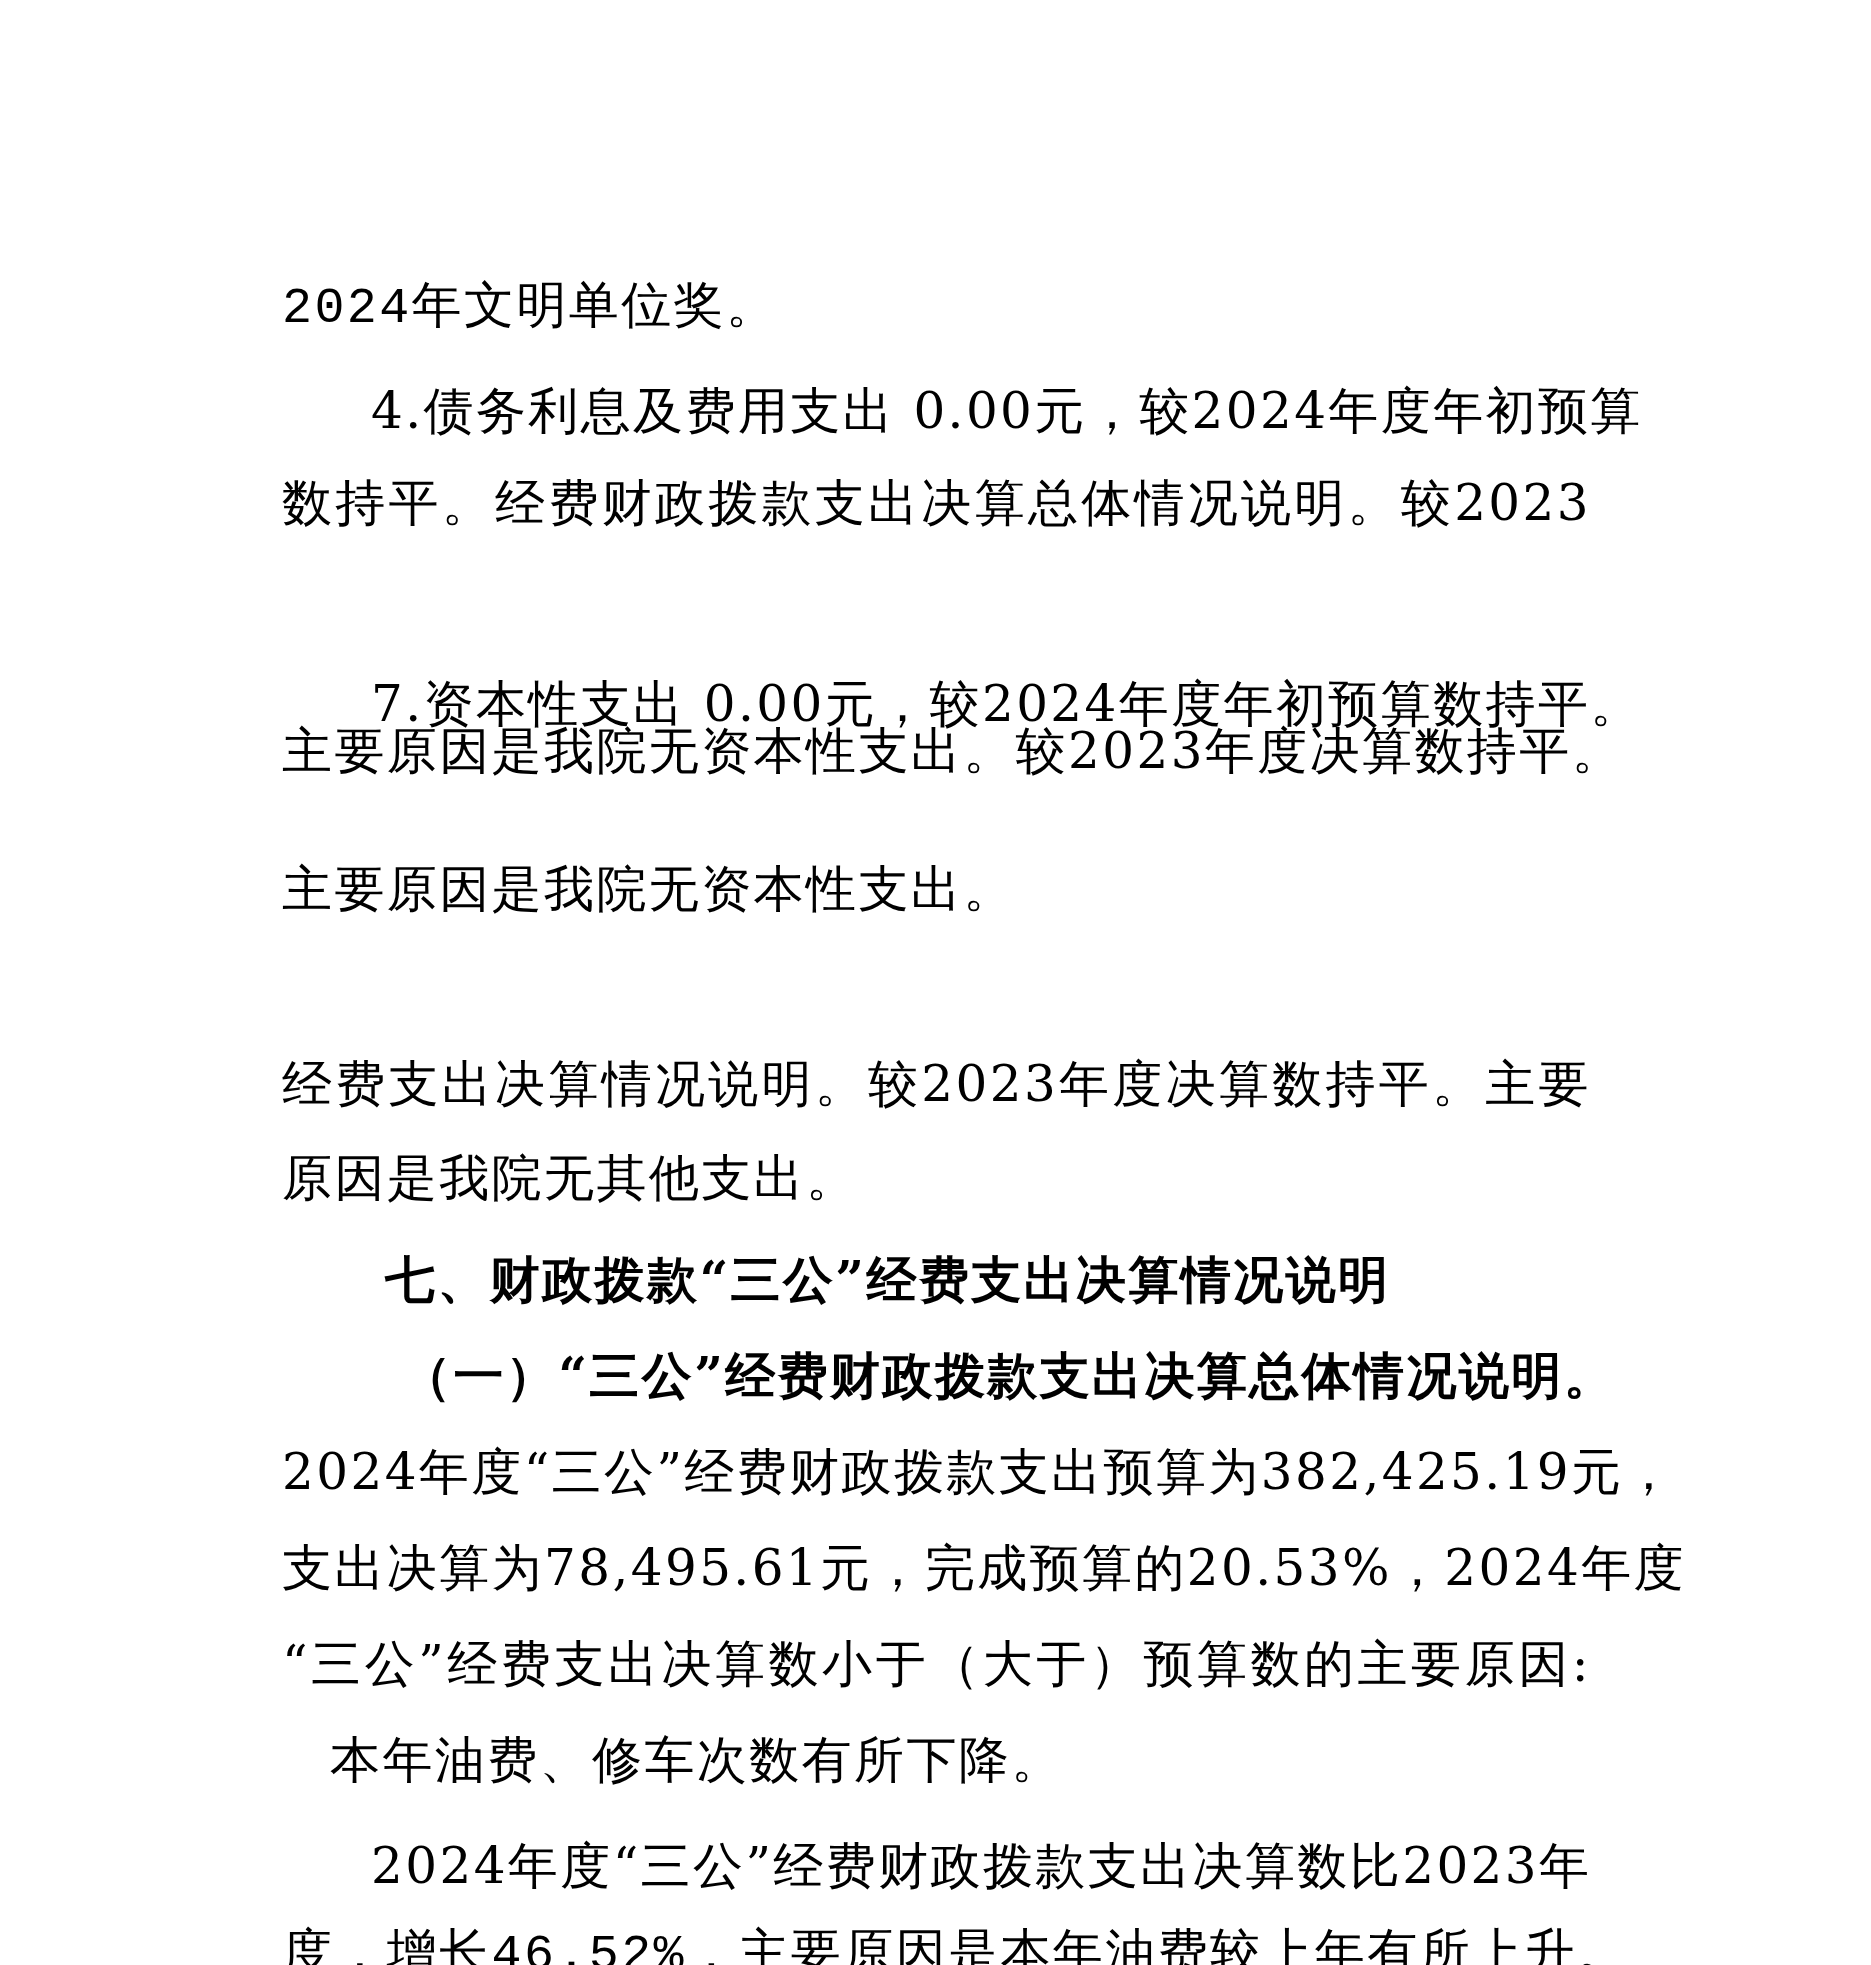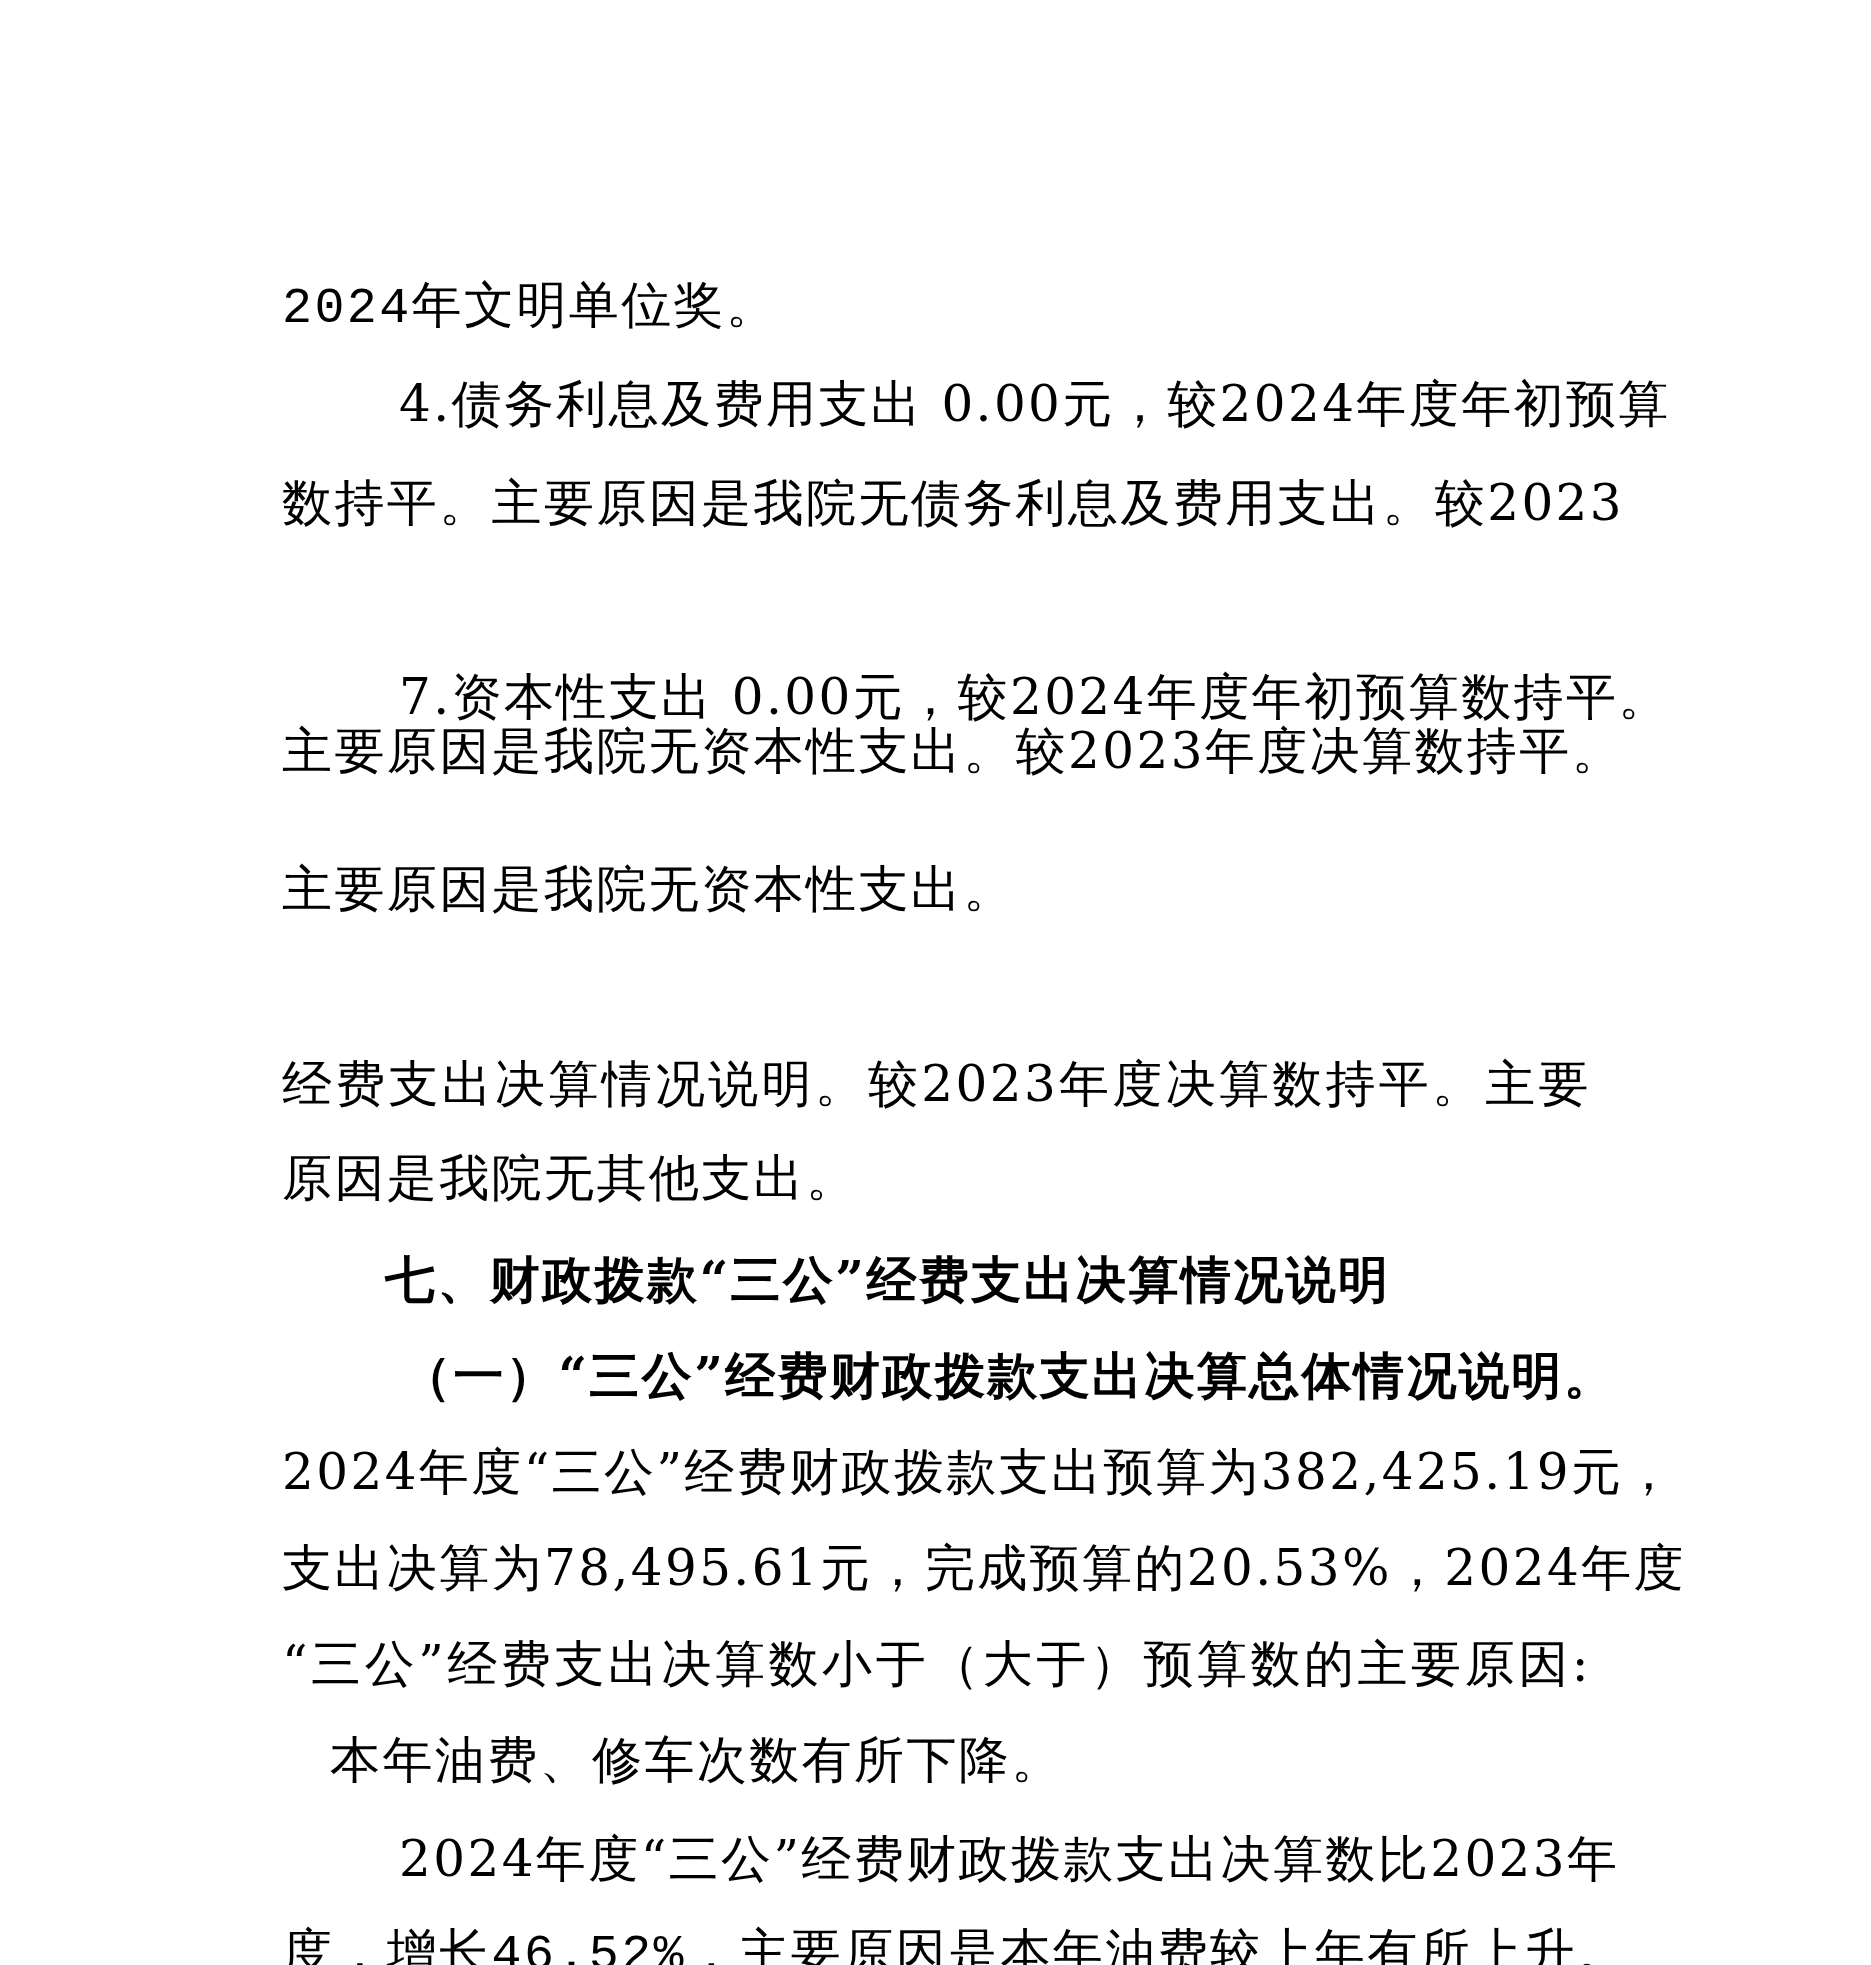--- a/index.html
+++ b/index.html
@@ -33,22 +33,23 @@
       white-space: nowrap;
       letter-spacing: 2.4px;
       text-align: justify;
       text-align-last: justify;
     }
     .line.last {
       text-align-last: left;
       font-family: Liberation Mono, monospace;
     }
     .line.indent {
-      left: 399px;
+      left: 371px;
       width: 1206px;
+      margin-top: 7px;
     }
     .line.heading {
       font-weight: bold;
       text-align-last: left;
     }
     .line.heading.h1 {
       left: 385px;
     }
     .line.heading.h2 {
       left: 401px;
@@ -61,21 +62,21 @@
     }
   </style>
 </head>
 <body>
 
 <div class="page">
 
   <div class="line last" style="top:271px">2024年文明单位奖。</div>
 
   <div class="line indent" style="top:367px">4.债务利息及费用支出 0.00元，较2024年度年初预算</div>
-  <div class="line" style="top:466px">数持平。主要原因是我院无债务利息及费用支出。较2023</div>
+  <div class="line" style="top:466px">数持平。经费财政拨款支出决算总体情况说明。较2023</div>
 
   <div class="line indent" style="top:660px">7.资本性支出  0.00元，较2024年度年初预算数持平。</div>
   <div class="line" style="top:714px">主要原因是我院无资本性支出。较2023年度决算数持平。</div>
   <div class="line last" style="top:855px">主要原因是我院无资本性支出。</div>
 
   <div class="line" style="top:1047px">经费支出决算情况说明。较2023年度决算数持平。主要</div>
   <div class="line last" style="top:1144px">原因是我院无其他支出。</div>
 
   <div class="line heading h2" style="top:1338px">（一）“三公”经费财政拨款支出决算总体情况说明。</div>
 

